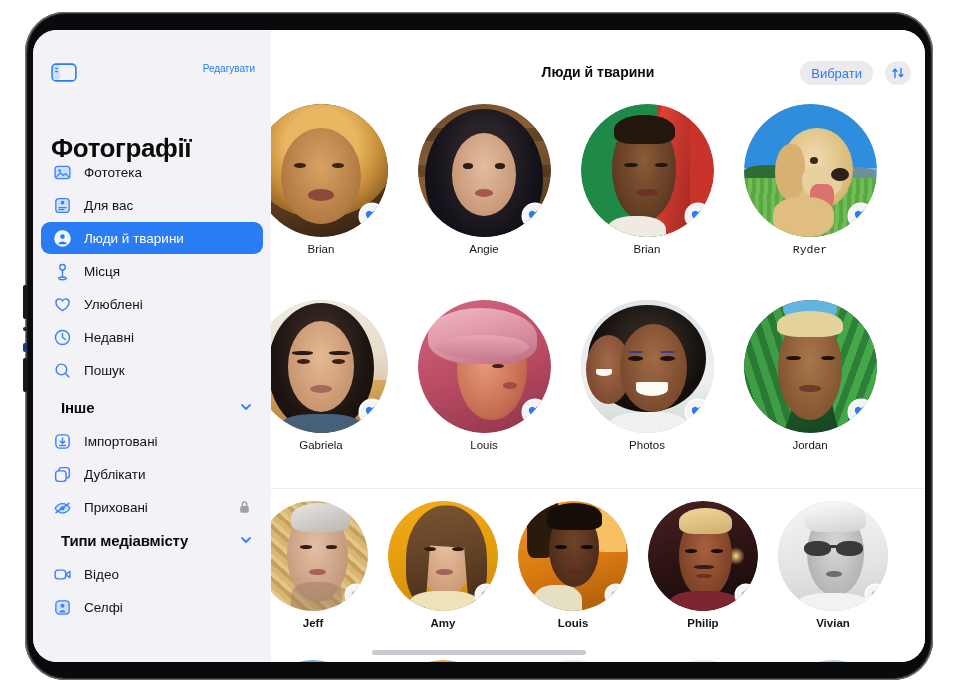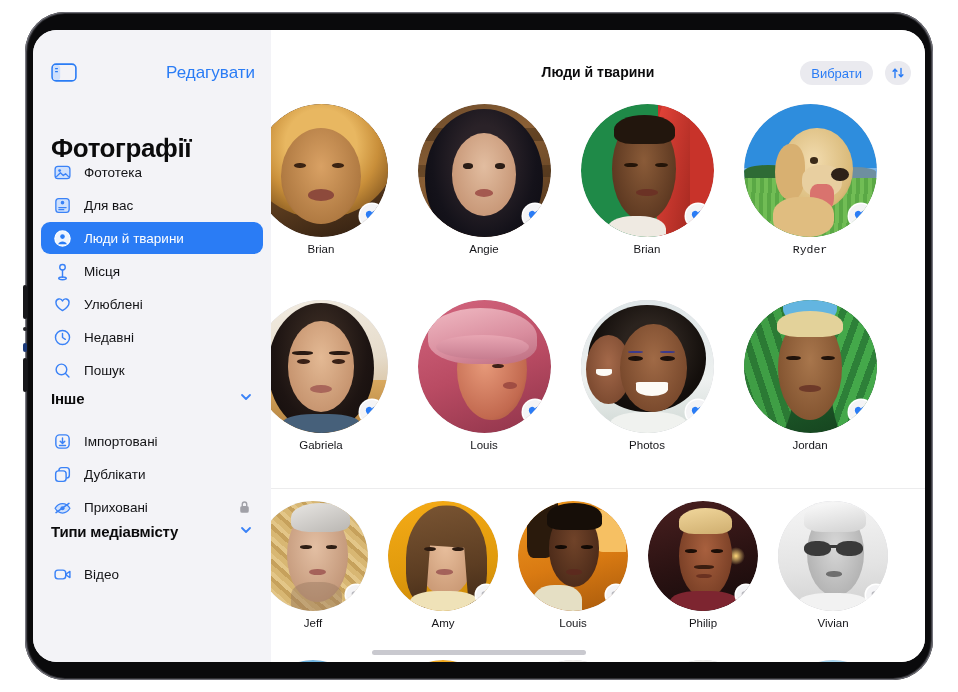--- a/index.html
+++ b/index.html
@@ -70,21 +70,21 @@
   }
   #multitask-dots i{width:4px;height:4px;border-radius:50%;background:#b9b9bf;display:block;}
 
   #sidebar-topbar{
     position:absolute;left:0;top:28px;width:238px;height:34px;
   }
   #sidebar-toggle-btn{
     position:absolute;left:18px;top:4px;width:26px;height:21px;cursor:pointer;
   }
   #edit-button{
-    position:absolute;right:16px;top:5px;font-size:17px;color:#2a7cf5;
+    position:absolute;right:16px;top:5px;font-size:10px;color:#2a7cf5;
     font-weight:400;cursor:pointer;white-space:nowrap;
   }
   #app-title{
     position:absolute;left:18px;top:86px;font-size:26px;font-weight:700;color:#0b0b0c;
     letter-spacing:-.4px;
   }
 
   .nav-list{position:absolute;left:0;width:238px;}
   .nav-item{
     position:relative;height:32px;margin:0 8px 0 8px;border-radius:9px;
@@ -95,22 +95,22 @@
     width:22px;height:22px;flex:0 0 22px;display:flex;align-items:center;justify-content:center;
     color:#3a82f7;margin-right:11px;
   }
   .nav-item .lbl{font-size:13.5px;color:#131316;white-space:nowrap;}
   .nav-item.active{background:#2a7cf5;}
   .nav-item.active .ico{color:#ffffff;}
   .nav-item.active .lbl{color:#ffffff;}
   .nav-item .trail{margin-left:auto;margin-right:12px;display:flex;align-items:center;color:#9a9aa0;}
 
   .section-header{
-    position:relative;height:34px;display:flex;align-items:flex-start;
-    padding:0 18px 0 18px;cursor:pointer;
+    position:relative;height:34px;display:flex;align-items:center;
+    padding:0 18px 0 28px;cursor:pointer;
   }
   .section-header .sh-title{font-size:15px;font-weight:700;color:#0b0b0c;letter-spacing:-.2px;}
   .section-header .sh-chev{margin-left:auto;color:#3a82f7;display:flex;align-items:center;}
 
   
   #content{
     position:absolute;left:238px;top:0;width:654px;height:632px;background:#ffffff;
   }
   #content-topbar{
     position:absolute;left:0;top:28px;width:654px;height:34px;
@@ -336,20 +336,30 @@
         </div>
         <div class="nav-item" style="margin-top: 1px;">
           <span class="ico">
             <svg width="19" height="19" viewBox="0 0 20 20">
               <rect x="2.2" y="5.4" width="11.2" height="9.2" rx="3" stroke-width="1.5" fill="none" stroke-linecap="round" stroke-linejoin="round" stroke="#3a82f7"></rect>
               <path d="m14.2 9.2 3.6-2.4v6.4l-3.6-2.4z" stroke-width="1.5" fill="none" stroke-linecap="round" stroke-linejoin="round" stroke="#3a82f7"></path>
             </svg>
           </span>
           <span class="lbl">Відео</span>
         </div>
+        <div class="nav-item" style="margin-top: 1px;">
+          <span class="ico">
+            <svg width="19" height="19" viewBox="0 0 20 20">
+              <rect x="3" y="3" width="14" height="14" rx="3.6" fill="#cfe0fc" stroke="#3a82f7" stroke-width="1.4"></rect>
+              <circle cx="10" cy="8.2" r="2.1" fill="#3a82f7"></circle>
+              <path d="M6.3 15.2a3.9 3.9 0 0 1 7.4 0z" fill="#3a82f7"></path>
+            </svg>
+          </span>
+          <span class="lbl">Селфі</span>
+        </div>
         <div class="nav-item" style="margin-top: 1px;"></div>
       </div>
   </aside>
 
   <main id="content">
     <div id="content-topbar">
       <div id="content-title">Люди й тварини</div>
       <div id="select-button">Вибрати</div>
       <div id="sort-button">
         <svg width="14" height="14" viewBox="0 0 14 14">
@@ -522,21 +532,21 @@
               </div>
          <div class="heart-badge" style="width:24px;height:24px;right:4px;bottom:9px;">
            <svg width="14" height="14" viewBox="0 0 14 13">
              <path d="M7 12.2S.8 8.6.8 4.7A3.3 3.3 0 0 1 7 3.1a3.3 3.3 0 0 1 6.2 1.6C13.2 8.6 7 12.2 7 12.2z" fill="#2a7cf5"></path>
            </svg>
          </div>
        </div>
             <div class="face-label">Jordan</div>
           </div>
         </div>
-        <div class="face-row r-div" style="position: absolute; left: 0px; top: 392px; width: 654px; height: 160px;">
+        <div class="face-row r-div" style="position: absolute; left: 0px; top: 392px; width: 654px; height: 160px; font-weight: bold;">
           <div class="face-cell" style="left: -13px; top: 12px; width: 110px;">
             <div class="face-circle" style="width:110px;height:110px;">
          <div class="inner">
                 <div class="bg" style="background:repeating-linear-gradient(42deg,#d8b773 0 5px,#c6a15c 5px 9px,#e3c688 9px 13px)"></div>
     <div class="el rounded" style="left:26%;top:6%;width:56%;height:86%;background:radial-gradient(ellipse at 46% 42%,#e3bfa3,#c59a7c 70%,#9a7058)"></div>
     <div class="el" style="left:30%;top:2%;width:54%;height:26%;border-radius:50% 50% 30% 30%;background:linear-gradient(160deg,#e8e6e3,#b9b6b2)"></div>
     <div class="el" style="left:38%;top:40%;width:11%;height:3.4%;border-radius:50%;background:#2e1e14"></div>
     <div class="el" style="left:62%;top:40%;width:10%;height:3.4%;border-radius:50%;background:#2e1e14"></div>
     <div class="el" style="left:46%;top:62%;width:16%;height:5.6%;border-radius:50%;background:#a5625a"></div>
     <div class="el" style="left:30%;top:74%;width:46%;height:30%;border-radius:40% 40% 0 0;background:rgba(150,120,95,.45)"></div>

